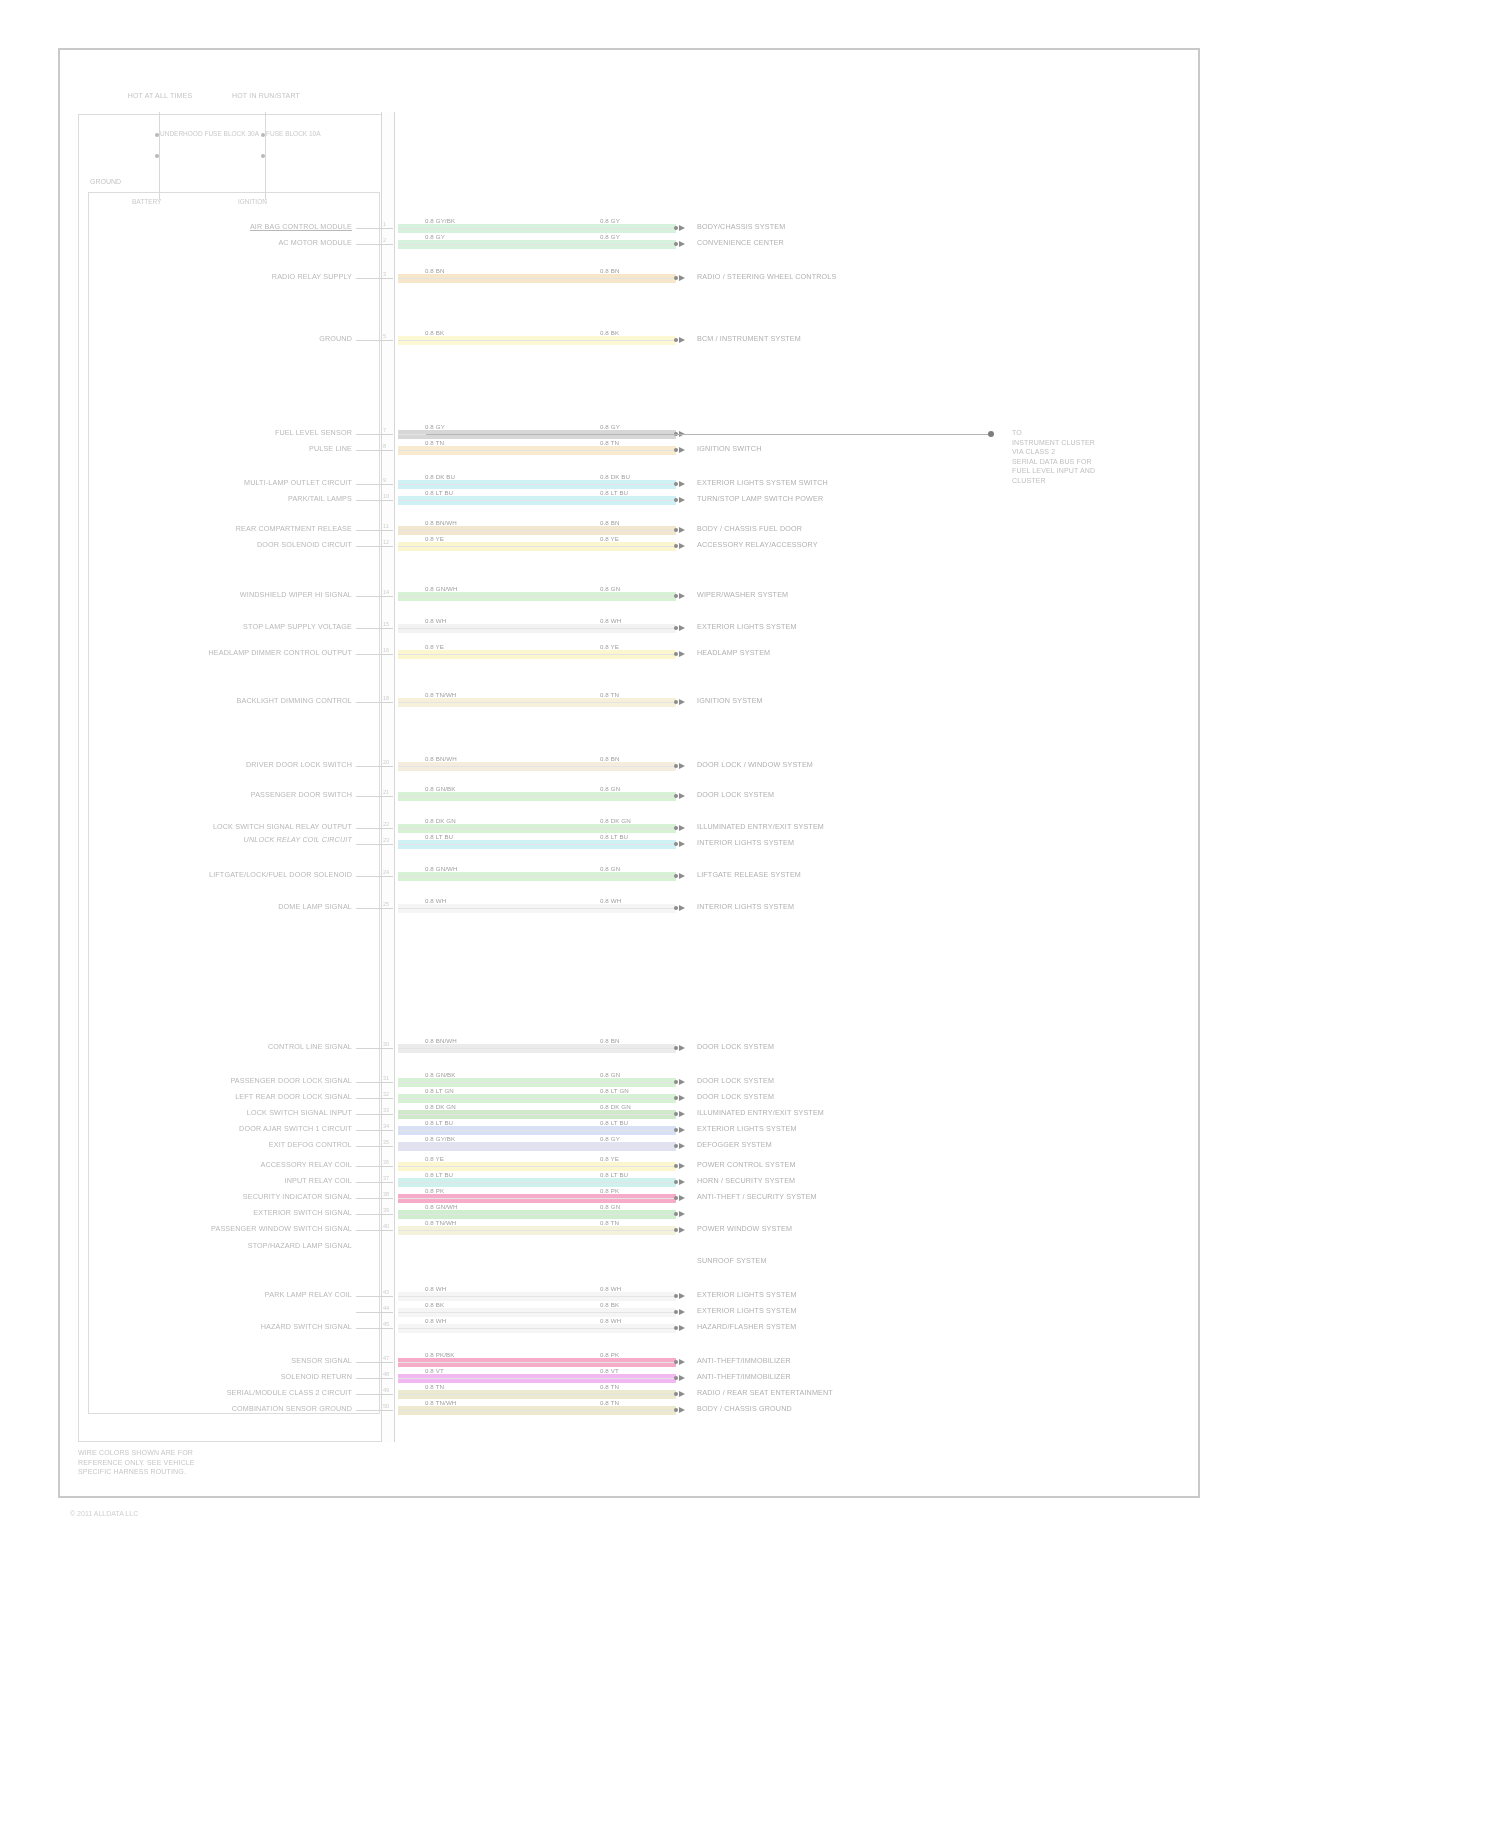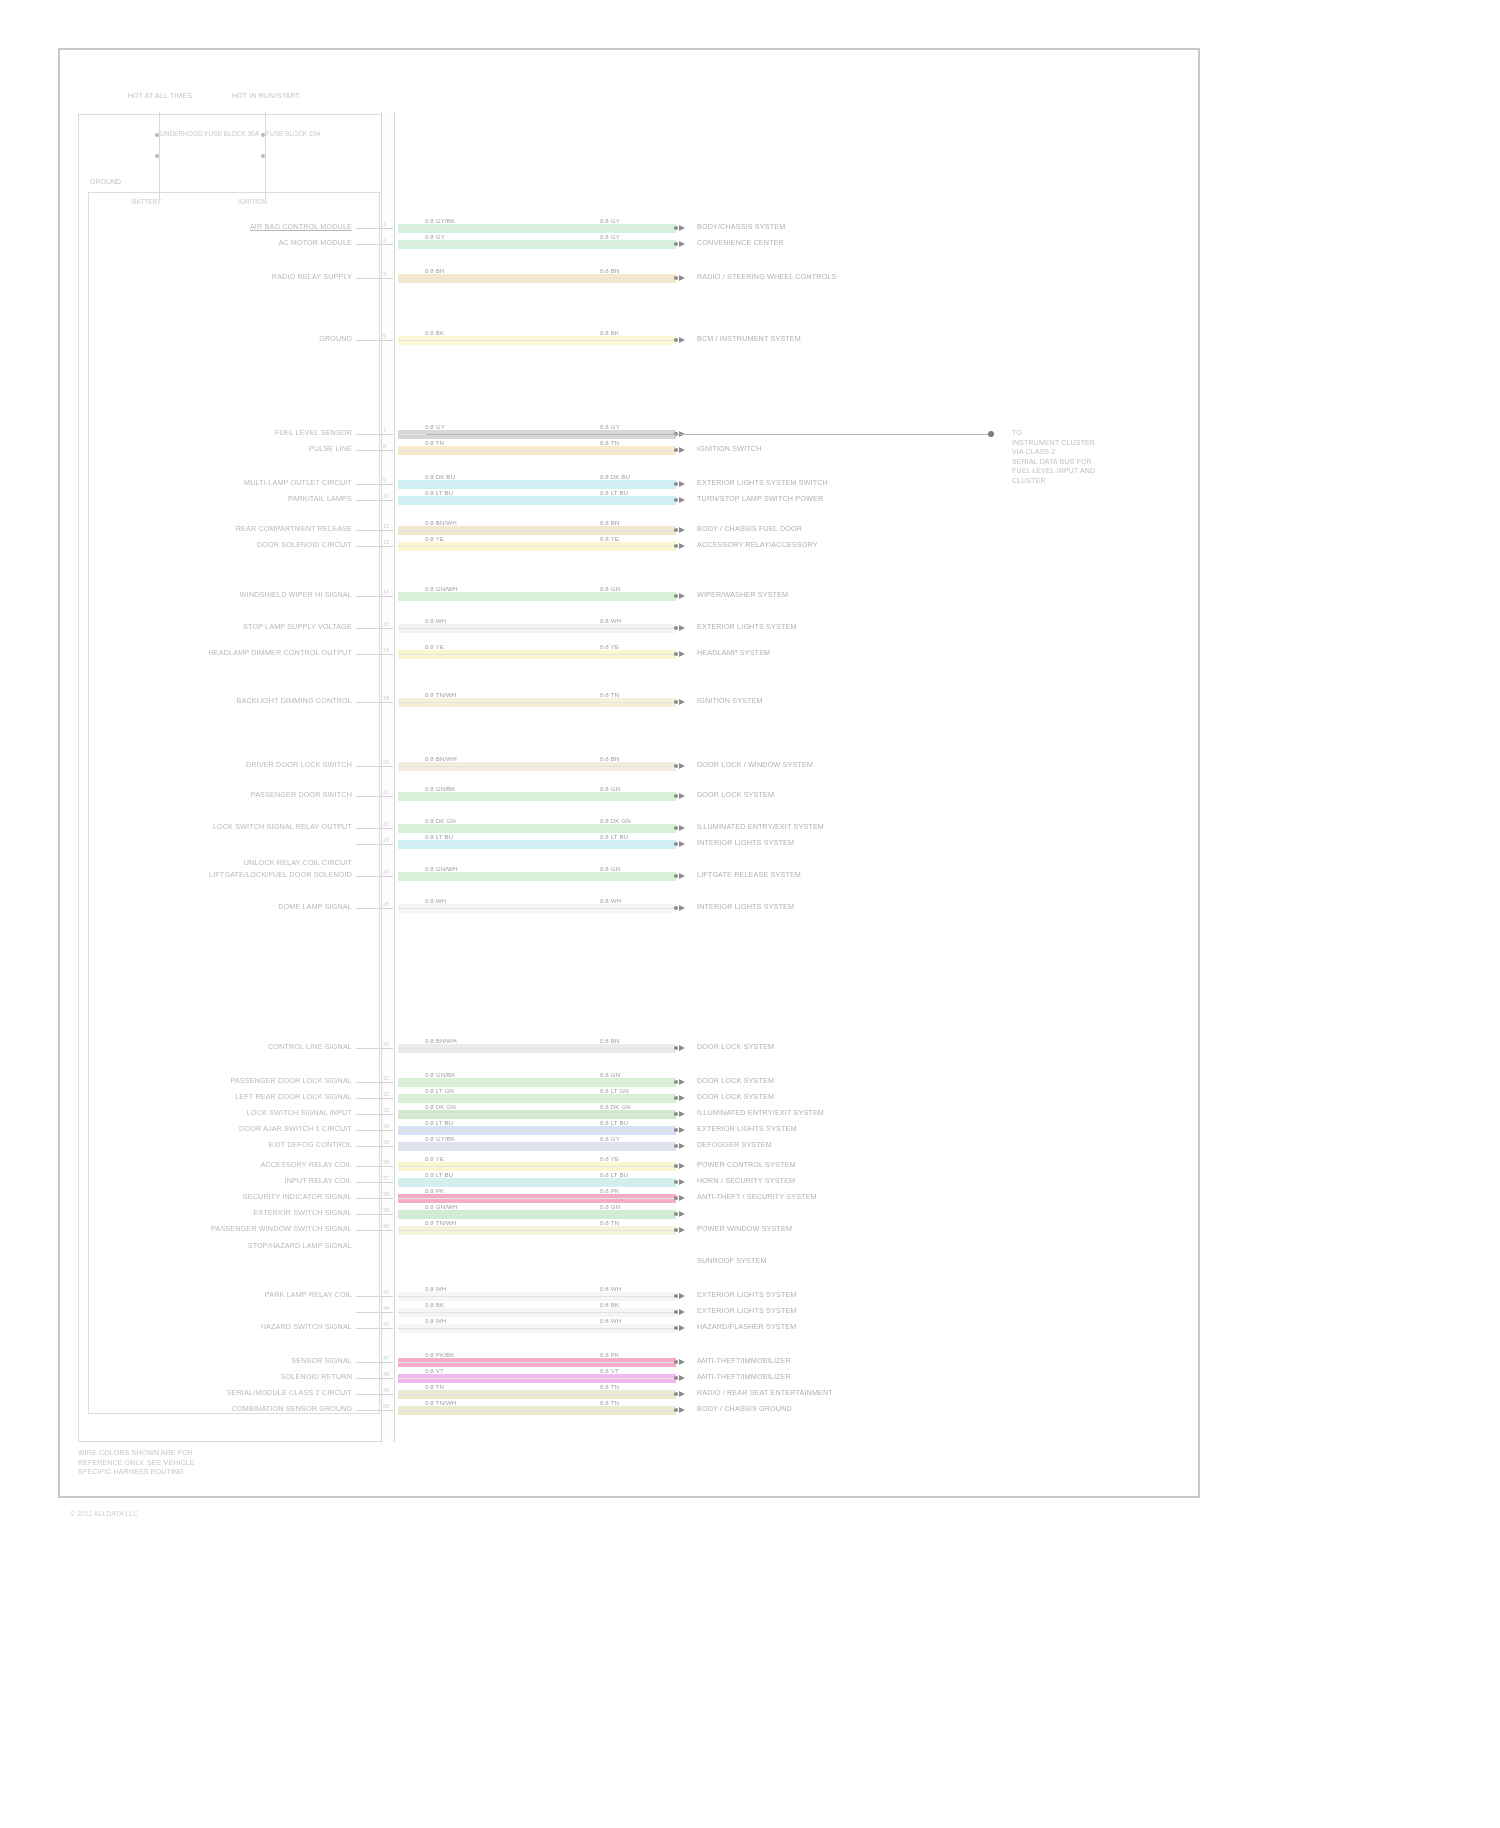--- a/index.html
+++ b/index.html
@@ -419,21 +419,21 @@
       <div class="pintick" style="left: 381px; top: 828px;"></div>
       <div class="pinno" style="left: 383px; top: 821px;">22</div>
       <div class="wire" style="left: 398px; top: 824px; width: 278px; background: rgb(182, 230, 176); opacity: 0.55;">
         <div class="wire-core"></div>
       </div>
       <div class="wcode" style="left: 425px; top: 817px;">0.8 DK GN</div>
       <div class="wcode" style="left: 600px; top: 817px;">0.8 DK GN</div>
       <div class="arrow" style="left: 679px; top: 824.5px;"></div>
       <div class="pindot" style="left: 674px; top: 826px;"></div>
       <div class="lbl-right" style="left: 697px; top: 823px;">ILLUMINATED ENTRY/EXIT SYSTEM</div>
-      <div class="lbl-left" style="right: 1148px; top: 859px;">UNLOCK RELAY COIL CIRCUIT</div>
+      <div class="lbl-left" style="right: 1148px; top: 836px; font-style: italic;">UNLOCK RELAY COIL CIRCUIT</div>
       <div class="lead" style="left: 356px; top: 844px; width: 25px;"></div>
       <div class="pintick" style="left: 381px; top: 844px;"></div>
       <div class="pinno" style="left: 383px; top: 837px;">23</div>
       <div class="wire" style="left: 398px; top: 840px; width: 278px; background: rgb(168, 230, 238); opacity: 0.55;">
         <div class="wire-core"></div>
       </div>
       <div class="wcode" style="left: 425px; top: 833px;">0.8 LT BU</div>
       <div class="wcode" style="left: 600px; top: 833px;">0.8 LT BU</div>
       <div class="arrow" style="left: 679px; top: 840.5px;"></div>
       <div class="pindot" style="left: 674px; top: 842px;"></div>

